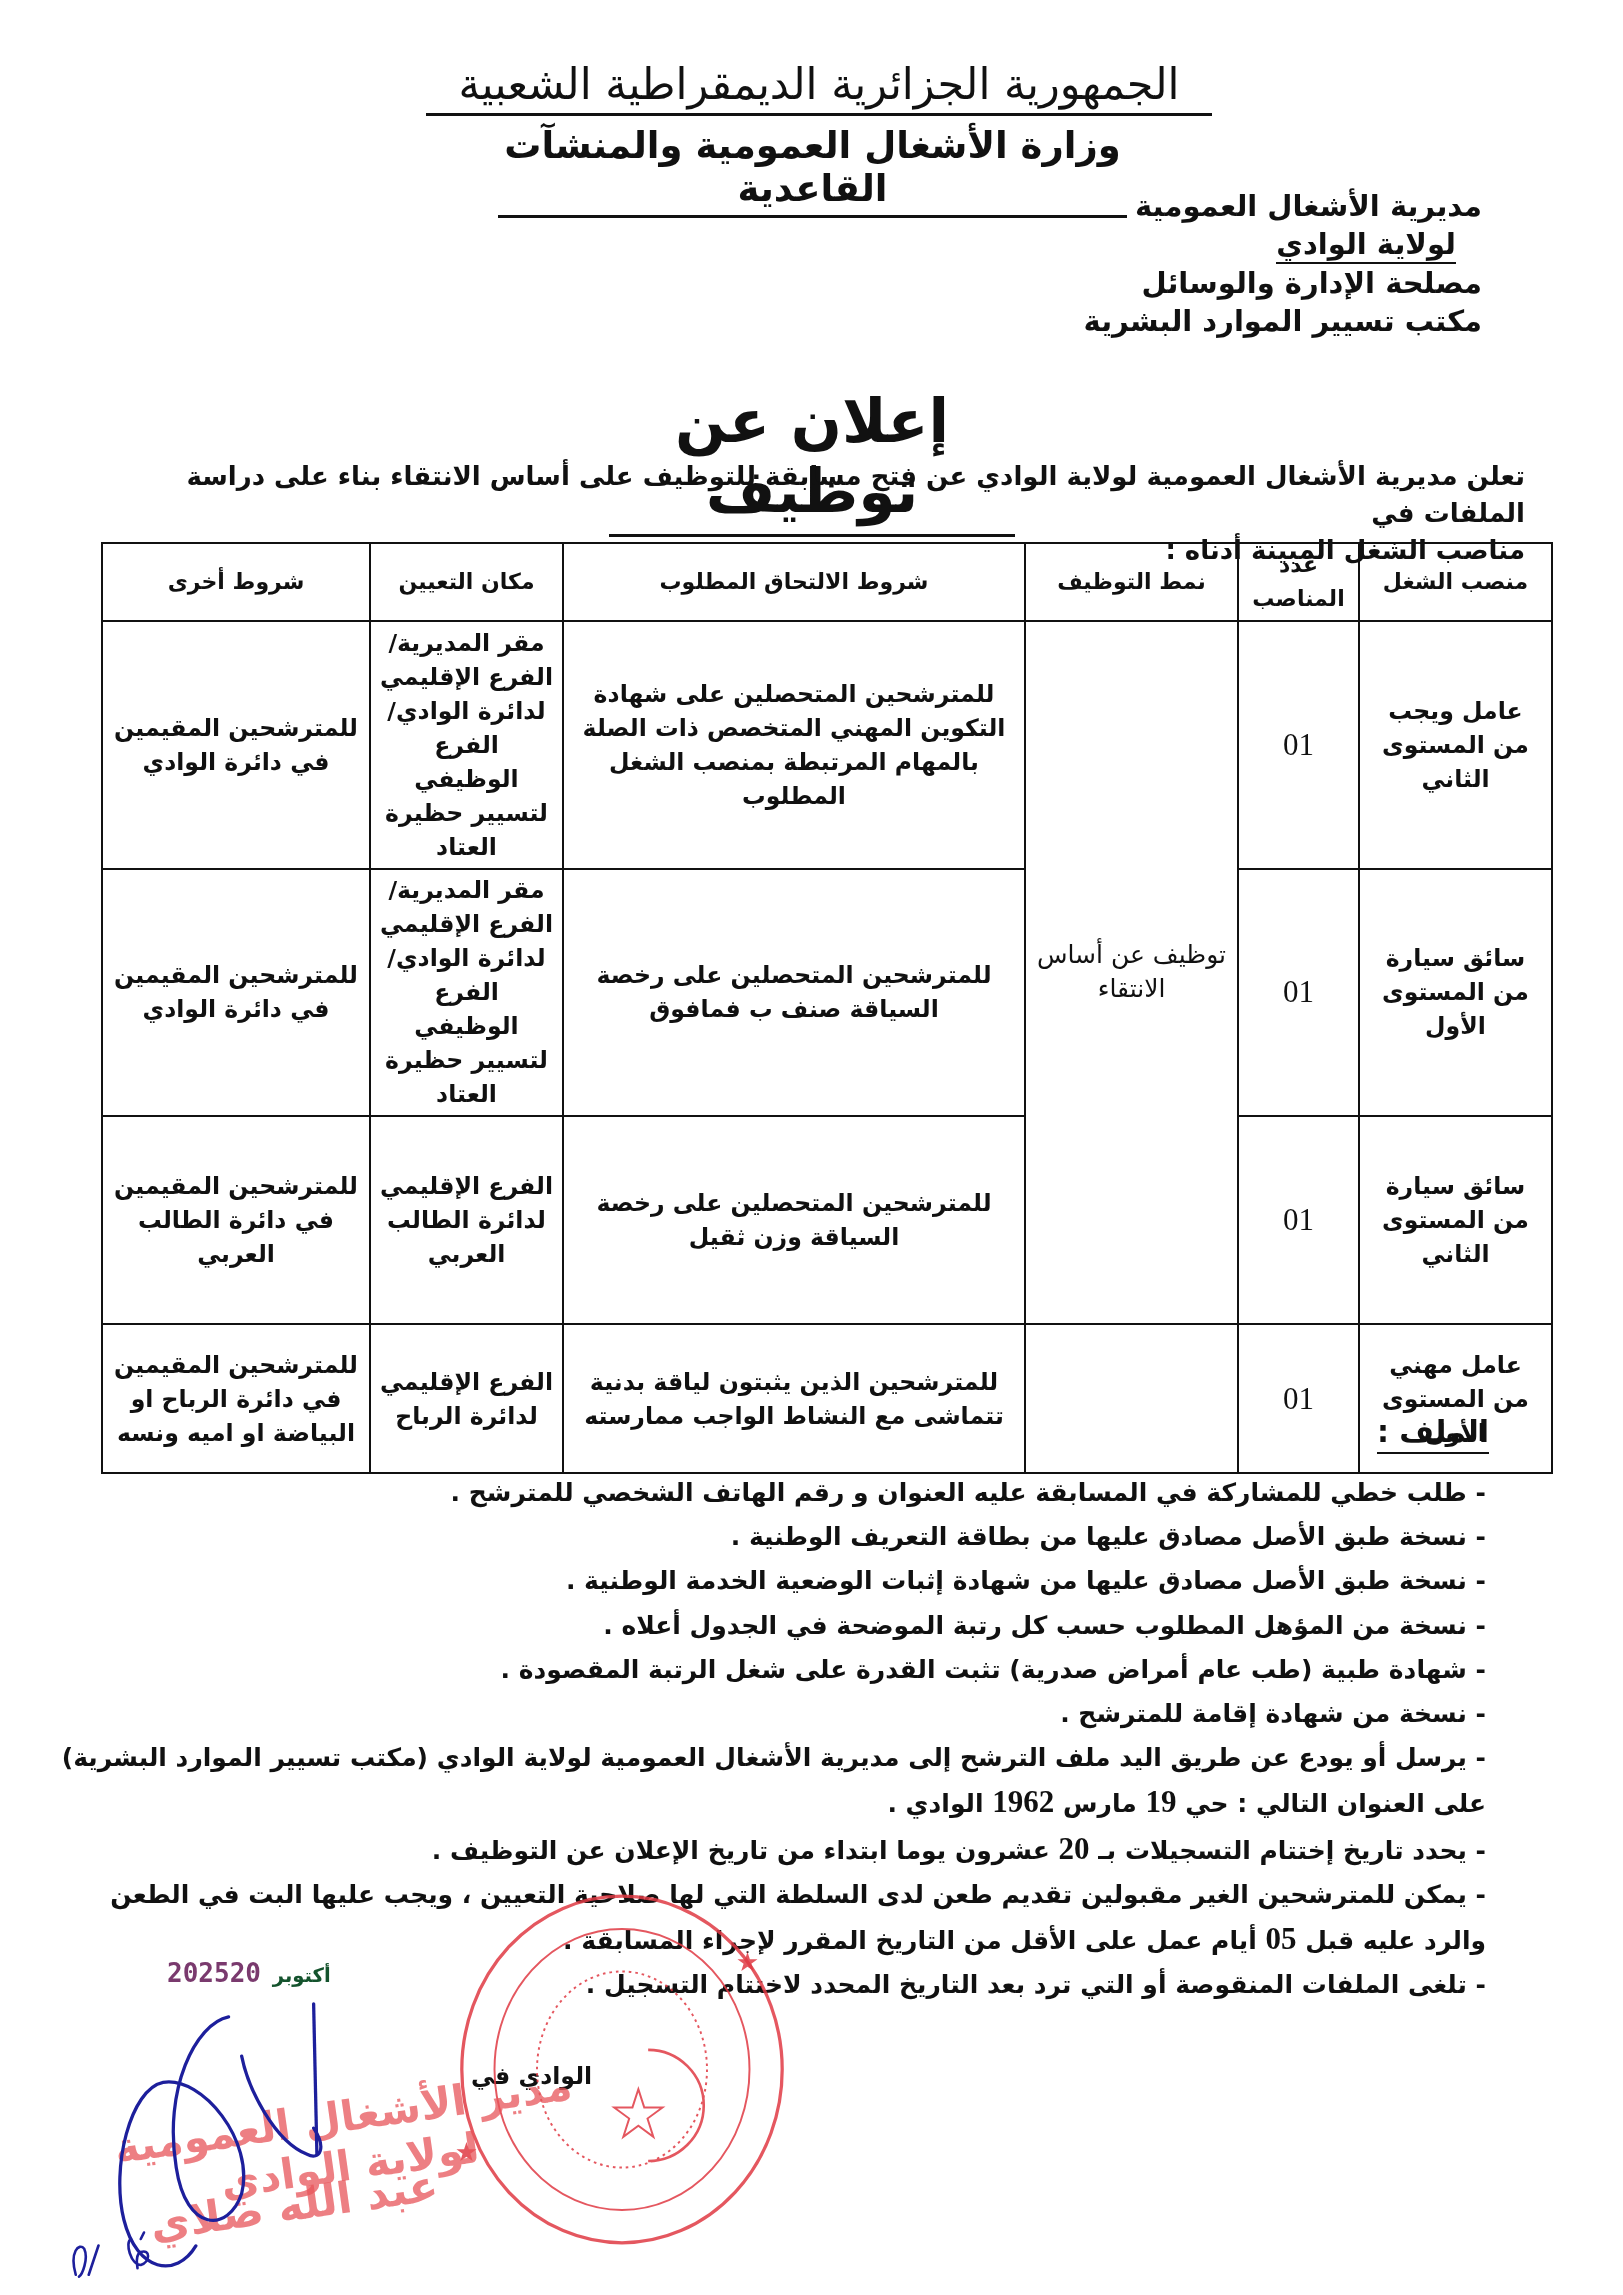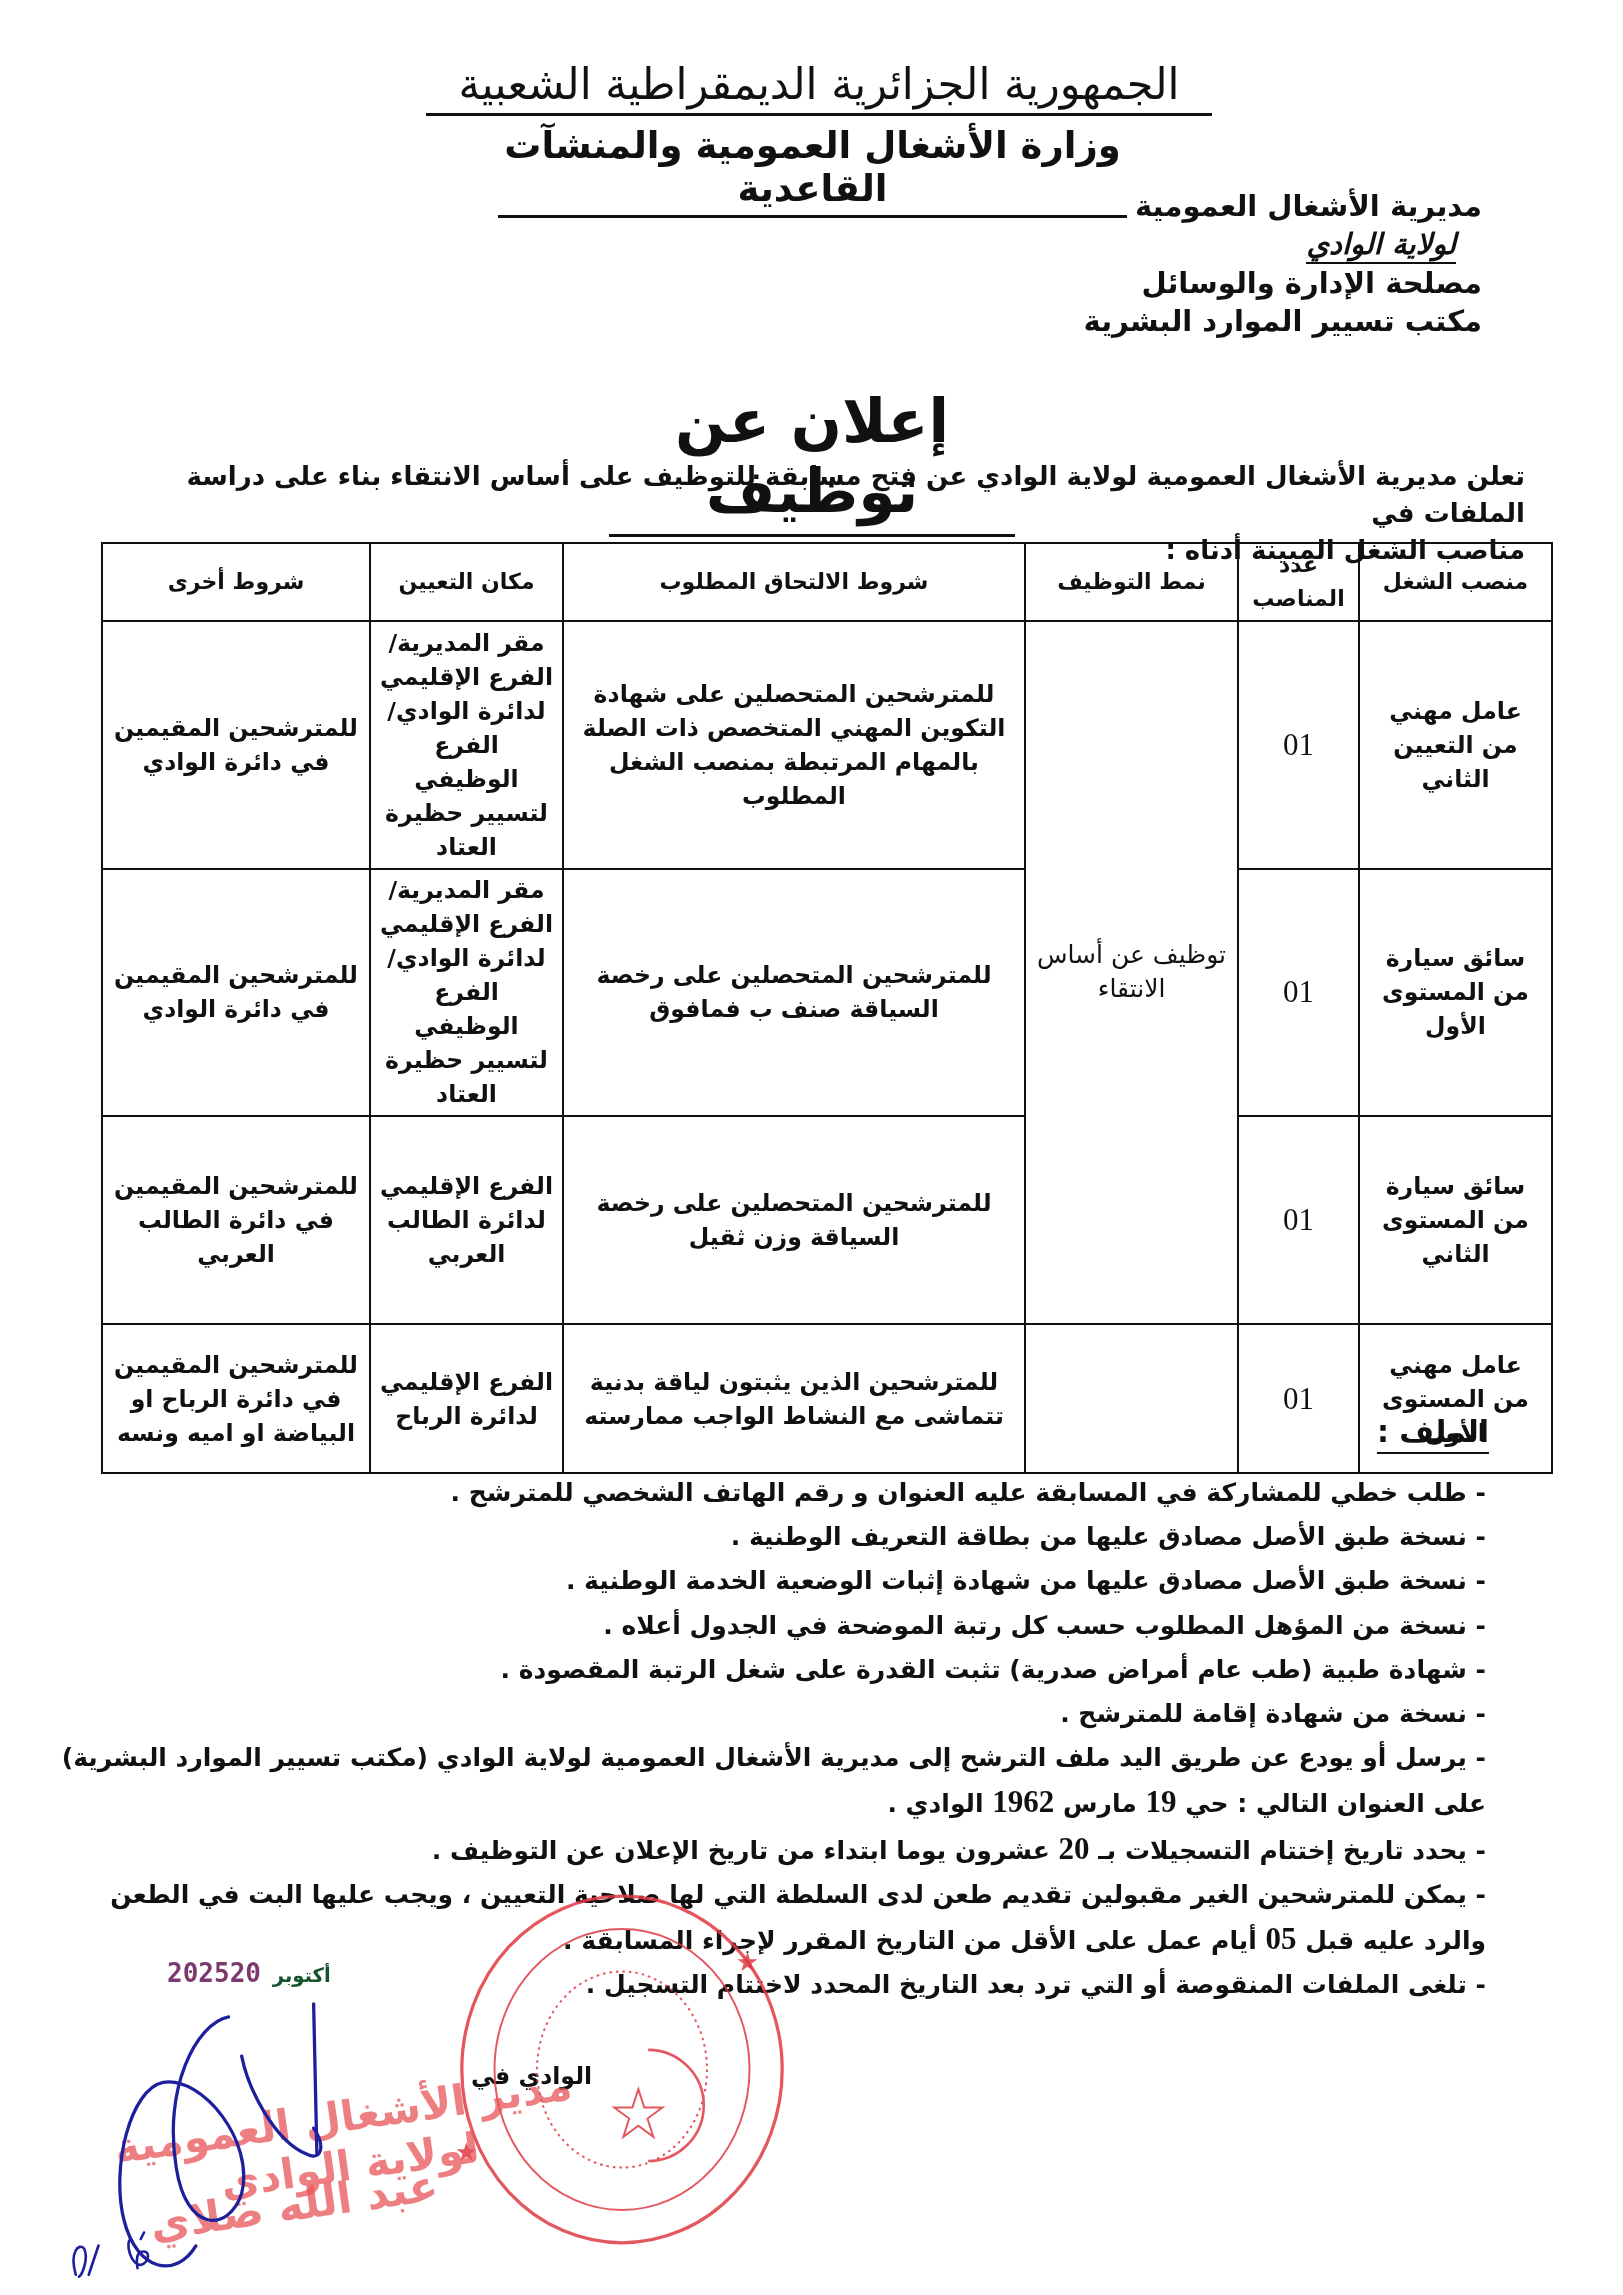--- a/index.html
+++ b/index.html
@@ -4,21 +4,21 @@
 <style>
   html, body { margin: 0; padding: 0; background: #ffffff; }
   body { width: 1623px; height: 2295px; position: relative; overflow: hidden;
          font-family: "DejaVu Sans", sans-serif; color: #111; direction: rtl; }
   .abs { position: absolute; }
   .h1 { top: 59px; left: 426px; width: 786px; text-align: center; font-size: 43px; font-weight: normal;
         padding-bottom: 3.9px; border-bottom: 3.3px solid #111; }
   .h2 { top: 124px; left: 498px; width: 629px; text-align: center; font-size: 37px; font-weight: bold;
         padding-bottom: 5.2px; border-bottom: 3.3px solid #111; }
   .org { top: 187px; right: 141px; width: 458px; text-align: right; font-size: 29px; font-weight: bold; line-height: 38px; }
-  .org .wilaya { display: inline-block; margin-right: 26px; border-bottom: 2.6px solid #111; line-height: 35px; font-style: italic; }
+  .org .wilaya { display: inline-block; margin-right: 26px; border-bottom: 2.6px solid #111; line-height: 35px; }
   .title { top: 386px; left: 609px; width: 406px; text-align: center; font-size: 60px; font-weight: bold;
            padding-bottom: 8px; border-bottom: 3.9px solid #111; }
   .intro { top: 458px; right: 98px; width: 1440px; text-align: right; font-size: 26px; font-weight: bold; line-height: 37px; }
 
   table.jobs { position: absolute; top: 542px; left: 101px; width: 1450px; border-collapse: collapse;
                direction: rtl; table-layout: fixed; }
   table.jobs th, table.jobs td { border: 2px solid #111; text-align: center; vertical-align: middle;
                font-size: 23.6px; font-weight: bold; line-height: 34px; padding: 3.9px 7.9px; }
   table.jobs th { height: 64px; font-size: 22px; }
   table.jobs td.num { font-family: "Liberation Serif", serif; font-weight: normal; font-size: 31px; }
@@ -76,21 +76,21 @@
       <th>منصب الشغل</th>
       <th>عدد المناصب</th>
       <th>نمط التوظيف</th>
       <th>شروط الالتحاق المطلوب</th>
       <th>مكان التعيين</th>
       <th>شروط أخرى</th>
     </tr>
   </thead>
   <tbody>
     <tr class="r1">
-      <td>عامل مهني من التعيين الثاني</td>
+      <td>عامل ويجب من المستوى الثاني</td>
       <td class="num">01</td>
       <td class="mode" rowspan="3">توظيف عن أساس الانتقاء</td>
       <td>للمترشحين المتحصلين على شهادة التكوين المهني المتخصص ذات الصلة بالمهام المرتبطة بمنصب الشغل المطلوب</td>
       <td>مقر المديرية/ الفرع الإقليمي لدائرة الوادي/ الفرع الوظيفي لتسيير حظيرة العتاد</td>
       <td>للمترشحين المقيمين في دائرة الوادي</td>
     </tr>
     <tr class="r2">
       <td>سائق سيارة من المستوى الأول</td>
       <td class="num">01</td>
       <td>للمترشحين المتحصلين على رخصة السياقة صنف ب فمافوق</td>

